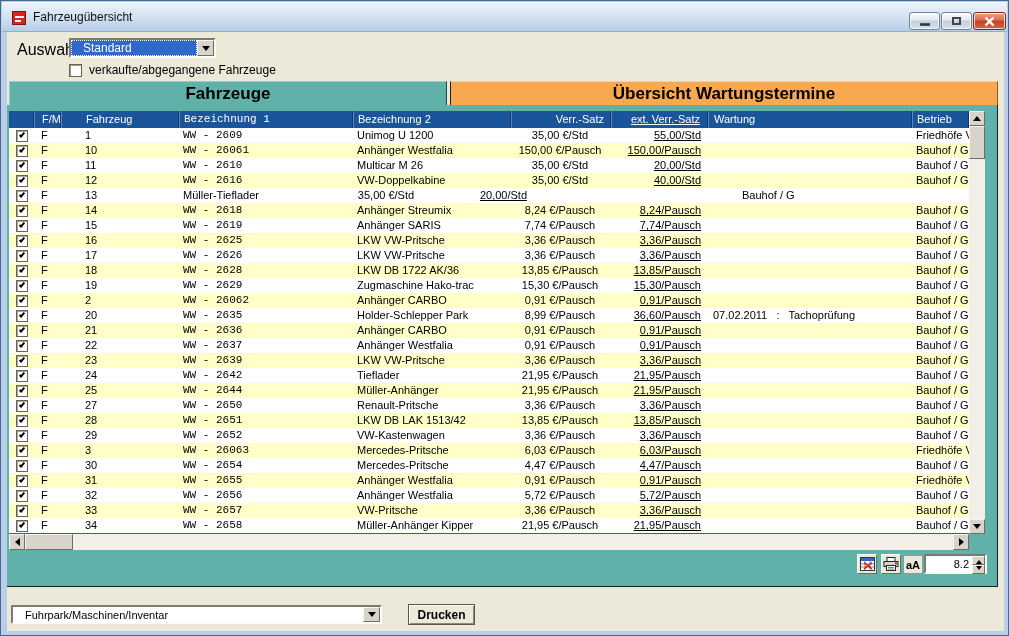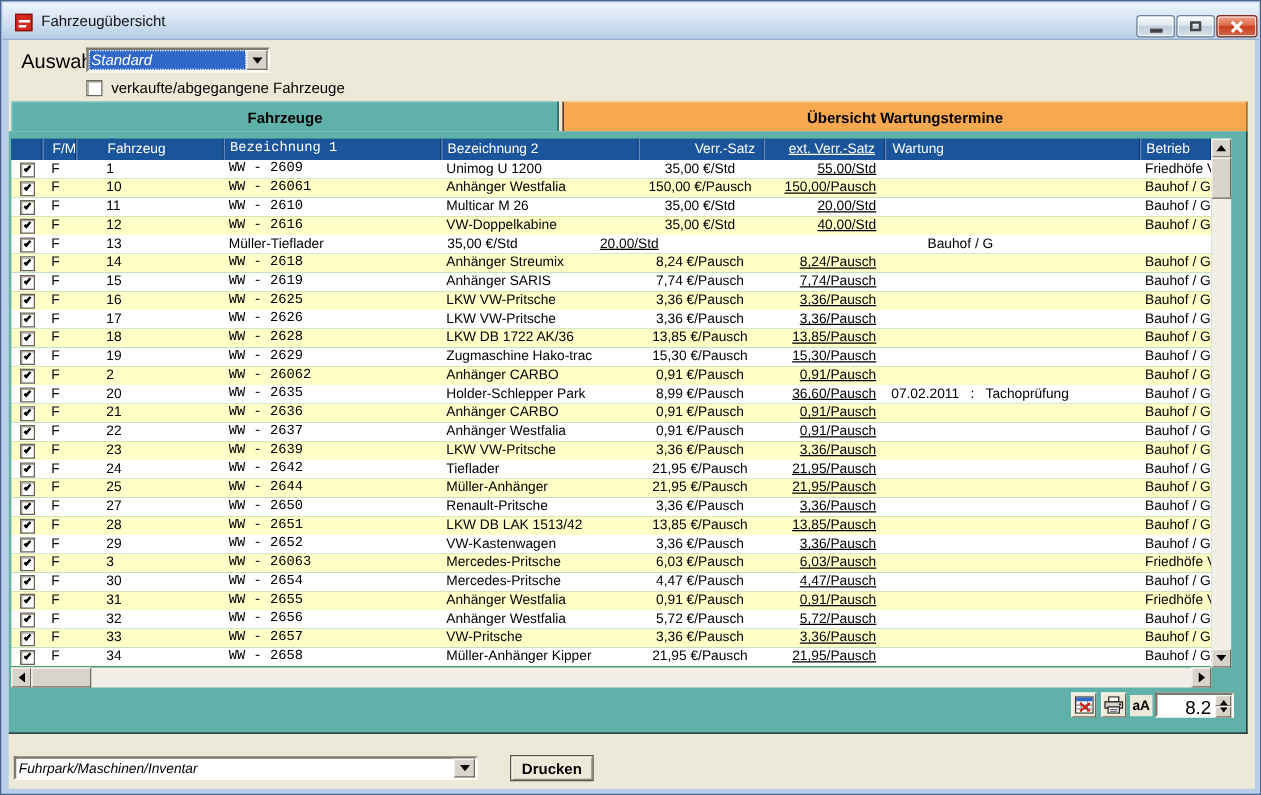--- a/index.html
+++ b/index.html
@@ -29,38 +29,38 @@
 
   
   .client { position:absolute; left:6px; top:31px; width:997px; height:599px; background:#ece9d8; }
 
   .lbl { position:absolute; font-size:16px; }
   .lbl-auswahl { left:10px; top:9px; }
 
   .combo { position:absolute; background:#fff; border:2px solid; border-color:#7d7a6e #fdfcf7 #fdfcf7 #7d7a6e;
            display:flex; align-items:stretch; }
   .combo-top { left:62px; top:6px; width:147px; height:20px; }
-  .combo-value { flex:1; padding:1px 2px; font-size:12px; white-space:nowrap; overflow:hidden;font-style:italic; }
+  .combo-value { flex:1; padding:1px 12px; font-size:12px; white-space:nowrap; overflow:hidden; }
   .combo-top .combo-value { background:#2f68c8; color:#fff; outline:1px dotted #fff; outline-offset:-1px; }
   .combo-btn { width:17px; background:#d8d4cb; border:1px solid; border-color:#f7f5f0 #6f6c60 #6f6c60 #f7f5f0;
                display:flex; align-items:center; justify-content:center; }
   .arr-down { width:0; height:0; border:4px solid transparent; border-top:5px solid #000; margin-top:4px; }
   .arr-up   { width:0; height:0; border:4px solid transparent; border-bottom:5px solid #000; margin-bottom:4px; }
   .arr-left { width:0; height:0; border:4px solid transparent; border-right:5px solid #000; margin-left:-4px; }
   .arr-right{ width:0; height:0; border:4px solid transparent; border-left:5px solid #000; margin-right:-4px; }
 
   .chk { position:absolute; width:13px; height:13px; background:#fff; border:1px solid #676357;
          box-shadow:inset 1px 1px 0 #9a968a; }
   .chk-top { left:62px; top:32px; }
   .lbl-chk { left:82px; top:31px; font-size:12px; }
 
   
   .tabstrip { position:absolute; left:0; top:49px; width:991px; height:24px; }
   .tab { position:absolute; top:0; height:24px; display:flex; align-items:center; justify-content:center;
-         font-size:12px; font-weight:bold; color:#000; border:1px solid #2b2b2b; border-bottom:none; }
+         font-size:17px; font-weight:bold; color:#000; border:1px solid #2b2b2b; border-bottom:none; }
   .tab-1 { left:2px; width:438px; background:#5fb1a9; border-color:#8fd0c9 #1d4d48 transparent #8fd0c9; }
   .tab-2 { left:443px; width:548px; background:#f8a84e; border-color:#fdd09a #8a5a1a transparent #231f20; }
 
   
   .panel { position:absolute; left:0; top:73px; width:991px; height:482px; background:#5fb1a9;
            border-right:1px solid #1d1d1d; border-bottom:1px solid #1d1d1d; }
 
   
   .grid { position:absolute; left:2px; top:6px; width:960px; height:423px; background:#15803d; }
   .thead { display:flex; height:17px; background:#1a549a; color:#fff; }
@@ -97,21 +97,21 @@
 
   
   .tool-btn { position:absolute; top:449px; width:20px; height:20px; background:#ece9d8;
               border:1px solid; border-color:#fdfcf7 #6f6c60 #6f6c60 #fdfcf7;
               display:flex; align-items:center; justify-content:center; }
   .btn-export { left:850px; } .btn-print { left:874px; }
   .fontsize-icon { position:absolute; left:897px; top:451px; width:18px; height:17px; background:#ece9d8;
                    display:flex; align-items:center; justify-content:center; font-size:11px; font-weight:bold; }
   .spin { position:absolute; left:917px; top:449px; width:63px; height:20px; background:#fff;
           border:2px solid; border-color:#7d7a6e #fdfcf7 #fdfcf7 #7d7a6e; display:flex; }
-  .spin-value { flex:1; text-align:right; padding:2px 3px 0 0; font-size:15px; }
+  .spin-value { flex:1; text-align:right; padding:2px 3px 0 0; font-size:11px; }
   .spin-btns { width:13px; display:flex; flex-direction:column; }
   .spin-btns .sb-btn { flex:1; }
   .spin-btns .arr-up { border-width:3px; border-bottom-width:4px; margin:0; }
   .spin-btns .arr-down { border-width:3px; border-top-width:4px; margin:0; }
 
   
   .combo-footer { left:4px; top:573px; width:371px; height:19px; }
   .combo-footer .combo-value { font-size:11px; padding-top:2px; }
   .btn-drucken { position:absolute; left:401px; top:572px; width:67px; height:21px; background:#ece9d8;
                  border:1px solid #5a574c; box-shadow:inset 1px 1px 0 #fff, inset -1px -1px 0 #8d8a7d;

